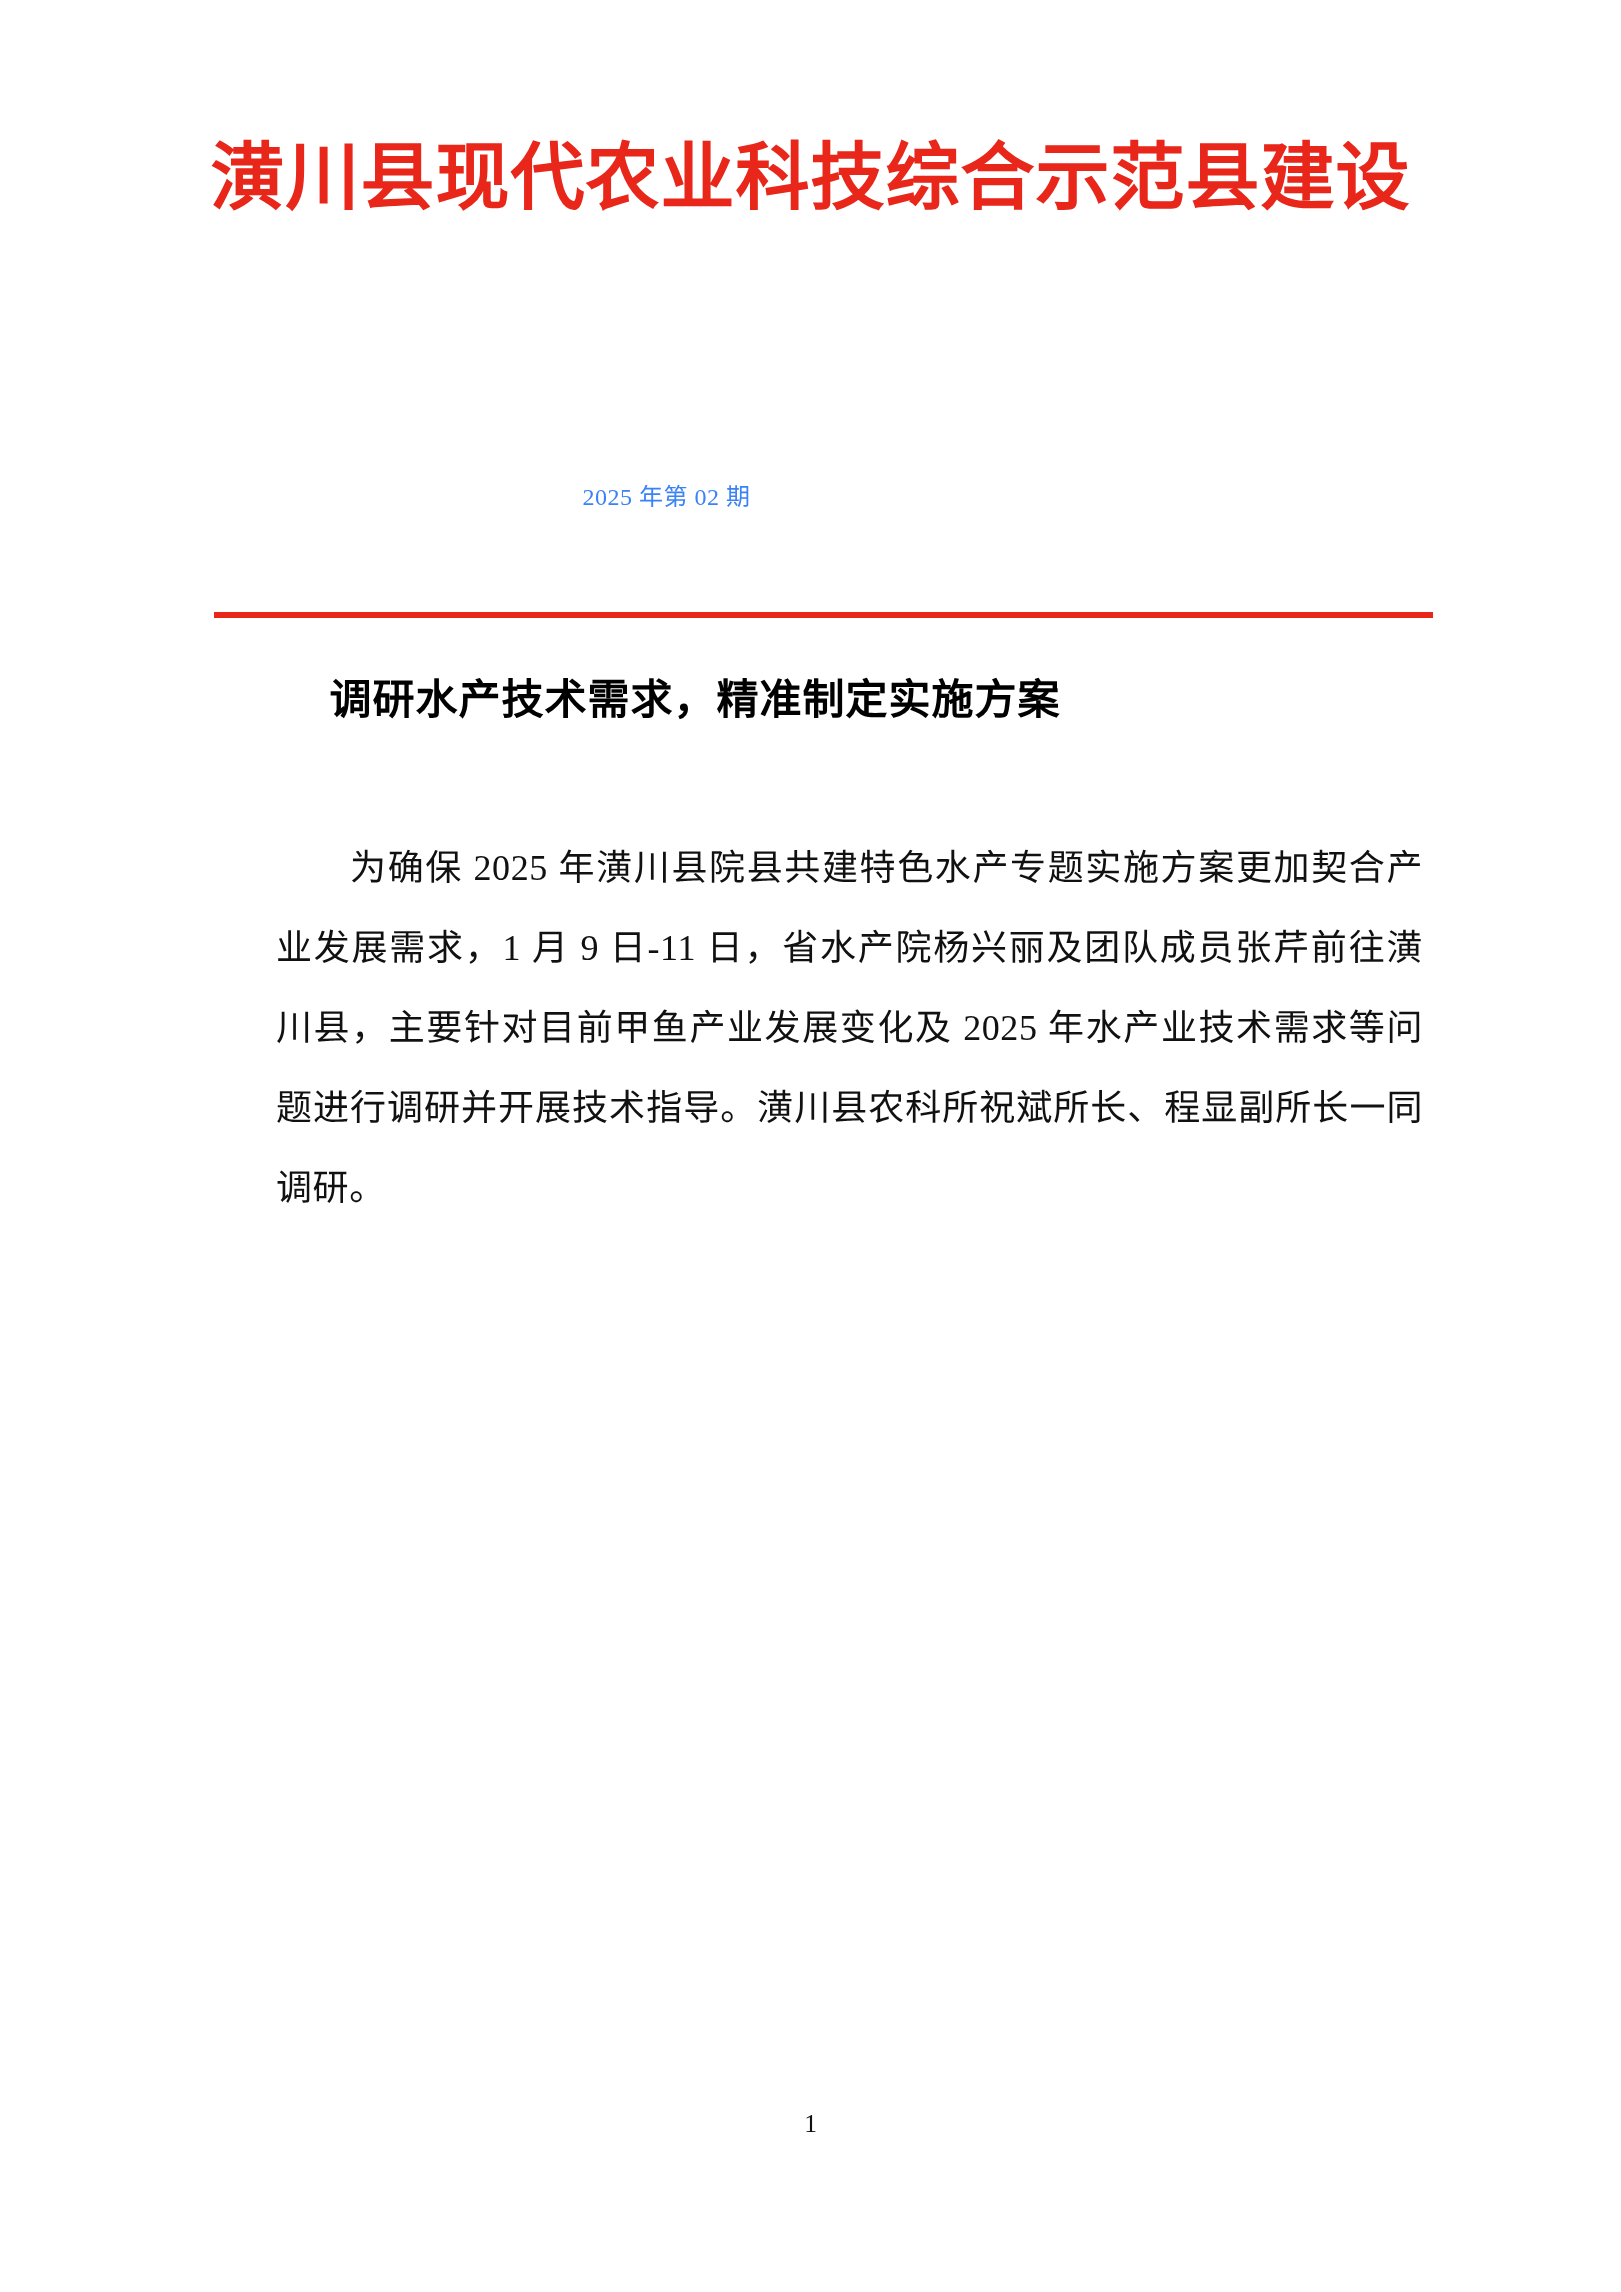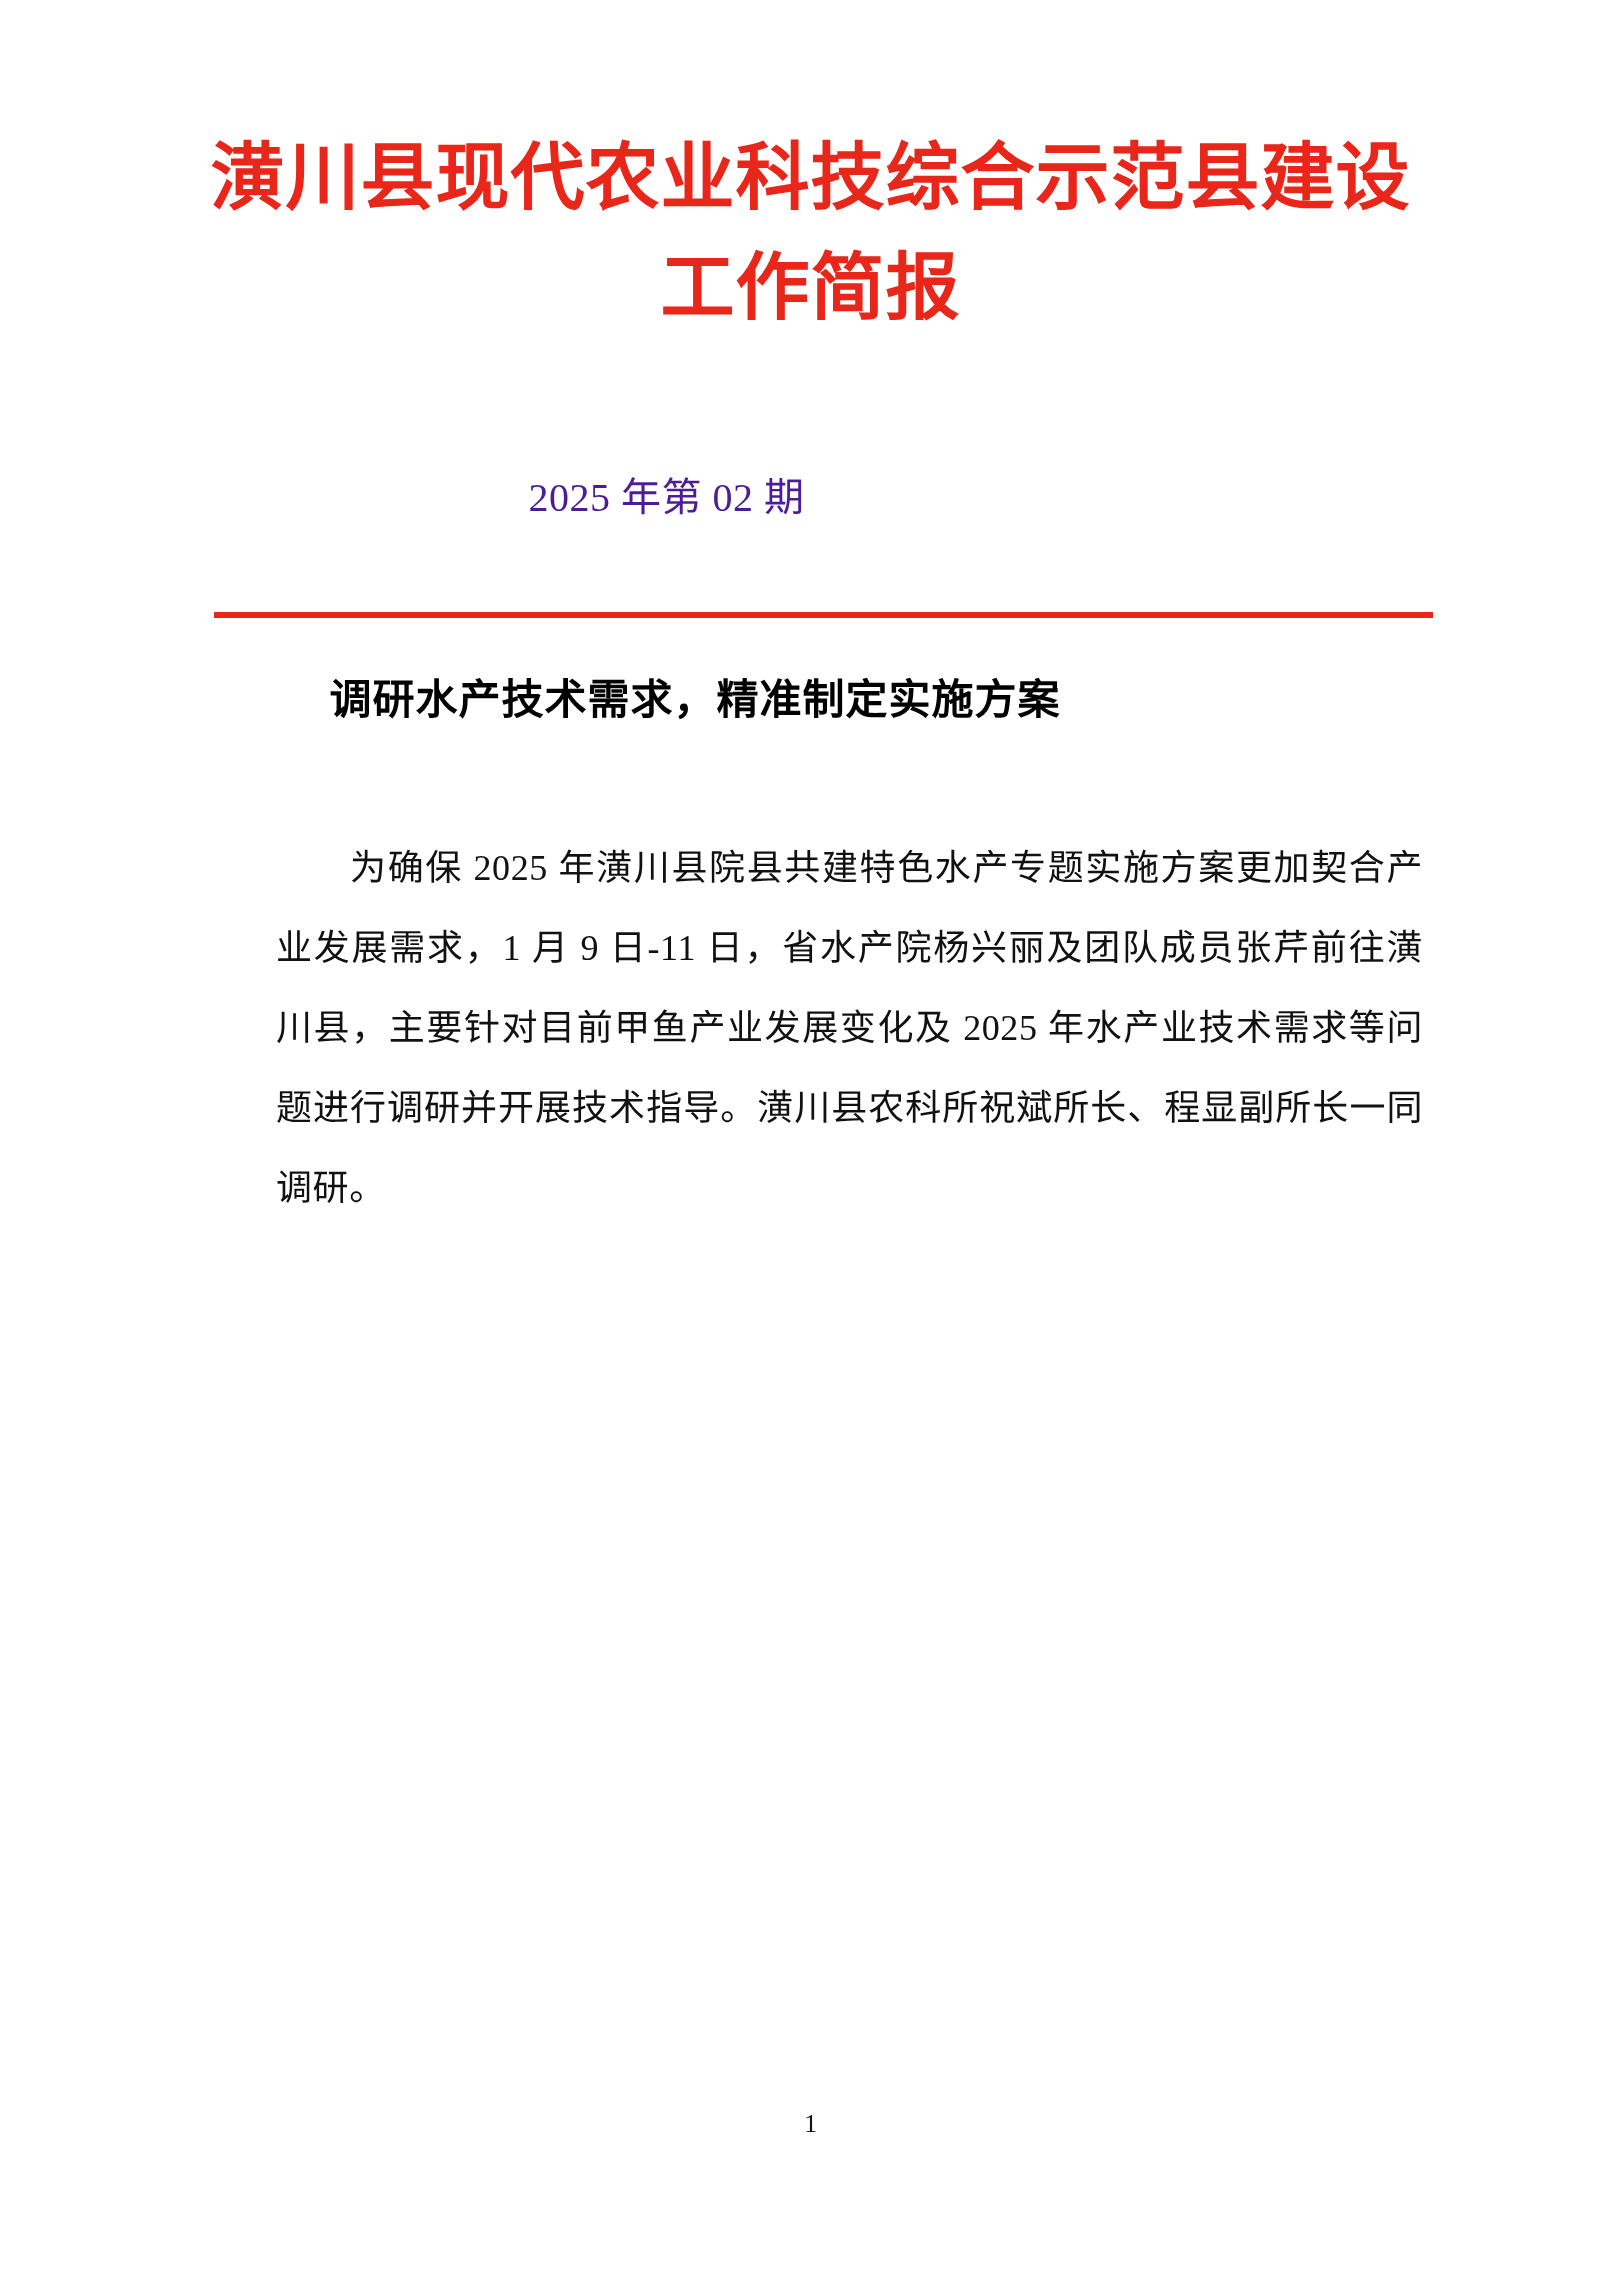--- a/index.html
+++ b/index.html
@@ -40,23 +40,23 @@
     letter-spacing: 1px;
     white-space: nowrap;
   }
 
   .issue-line {
     position: absolute;
     left: 0;
     top: 474px;
     width: 1333px;
     text-align: center;
-    color: #4c1d95;
+    color: #3b82f6;
     font-family: "Liberation Serif", "DejaVu Serif", serif;
-    font-size: 40px;
+    font-size: 24px;
     line-height: 47px;
     letter-spacing: 0.5px;
   }
 
   
   .red-rule {
     position: absolute;
     left: 214px;
     top: 612px;
     width: 1219px;
@@ -110,21 +110,20 @@
     color: #111111;
   }
 </style>
 </head>
 <body>
 
 <div id="page">
 
   <div class="masthead">
     <span class="masthead-line">潢川县现代农业科技综合示范县建设</span>
-    <span class="masthead-line">工作简报</span>
   </div>
 
   <div class="issue-line">2025 年第 02 期</div>
 
   <div class="red-rule"></div>
 
   <div class="article-title">调研水产技术需求，精准制定实施方案</div>
 
   <div class="body-area">
     <p class="para">为确保 2025 年潢川县院县共建特色水产专题实施方案更加契合产业发展需求，1 月 9 日-11 日，省水产院杨兴丽及团队成员张芹前往潢川县，主要针对目前甲鱼产业发展变化及 2025 年水产业技术需求等问题进行调研并开展技术指导。潢川县农科所祝斌所长、程显副所长一同调研。</p>

